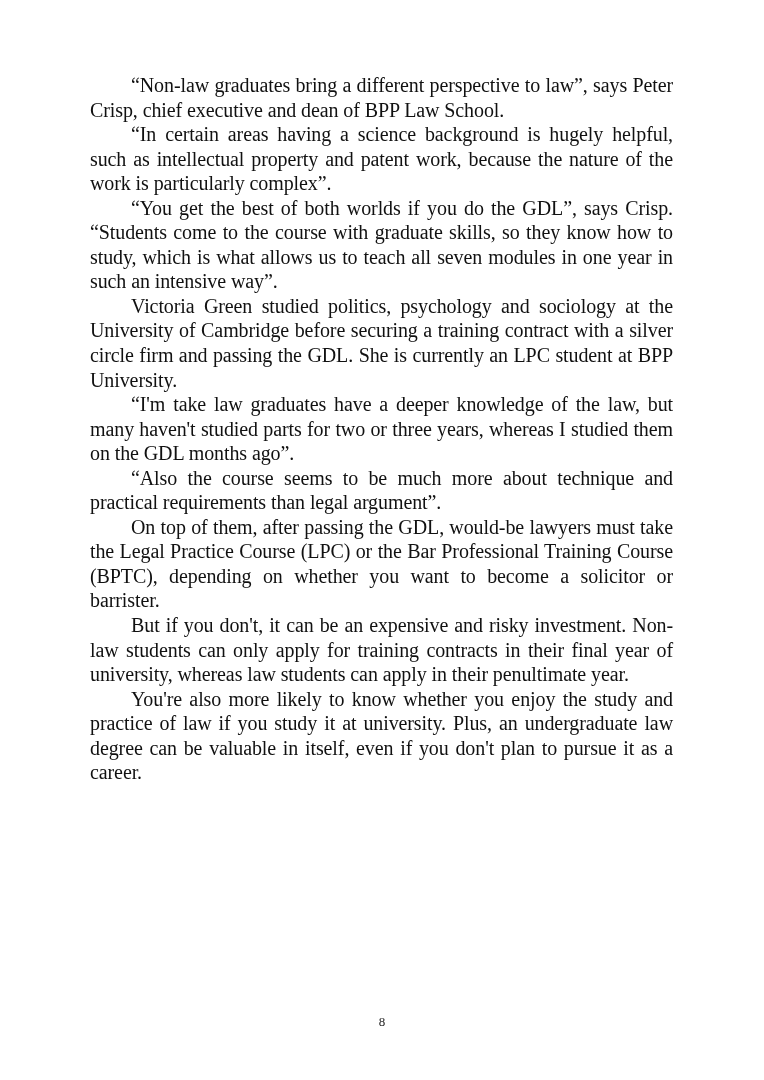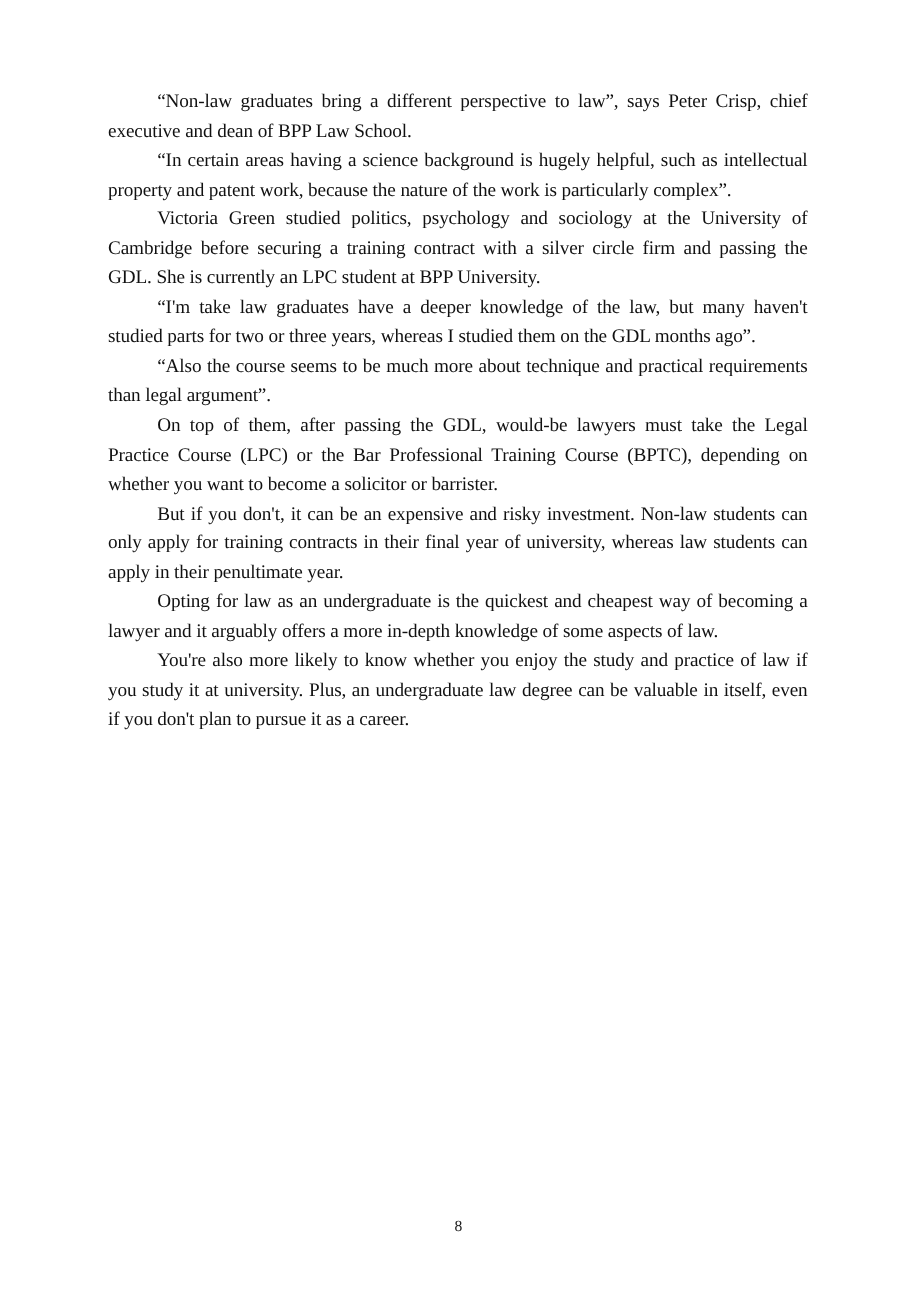--- a/index.html
+++ b/index.html
@@ -16,21 +16,21 @@
       color: #111111;
     }
     .page {
       position: absolute;
       left: 90px;
       top: 73px;
       width: 583px;
     }
     .para {
       margin: 0;
-      font-size: 16px;
+      font-size: 20px;
       line-height: 24.55px;
       text-align: justify;
       text-indent: 41px;
       letter-spacing: -0.1px;
     }
     .page-number {
       position: absolute;
       top: 1014px;
       left: 0;
       width: 764px;
@@ -38,22 +38,22 @@
       font-size: 13px;
       color: #222;
     }
   </style>
 </head>
 <body>
 
 <div class="page">
   <p class="para">“Non-law graduates bring a different perspective to law”, says Peter Crisp, chief executive and dean of BPP Law School.</p>
   <p class="para">“In certain areas having a science background is hugely helpful, such as intellectual property and patent work, because the nature of the work is particularly complex”.</p>
+  <p class="para">“You get the best of both worlds if you do the GDL”, says Crisp. “Students come to the course with graduate skills, so they know how to study, which is what allows us to teach all seven modules in one year in such an intensive way”.</p>
   <p class="para">Victoria Green studied politics, psychology and sociology at the University of Cambridge before securing a training contract with a silver circle firm and passing the GDL. She is currently an LPC student at BPP University.</p>
   <p class="para">“I'm take law graduates have a deeper knowledge of the law, but many haven't studied parts for two or three years, whereas I studied them on the GDL months ago”.</p>
   <p class="para">“Also the course seems to be much more about technique and practical requirements than legal argument”.</p>
   <p class="para">On top of them, after passing the GDL, would-be lawyers must take the Legal Practice Course (LPC) or the Bar Professional Training Course (BPTC), depending on whether you want to become a solicitor or barrister.</p>
   <p class="para">But if you don't, it can be an expensive and risky investment. Non-law students can only apply for training contracts in their final year of university, whereas law students can apply in their penultimate year.</p>
-  <p class="para">Opting for law as an undergraduate is the quickest and cheapest way of becoming a lawyer and it arguably offers a more in-depth knowledge of some aspects of law.</p>
   <p class="para">You're also more likely to know whether you enjoy the study and practice of law if you study it at university. Plus, an undergraduate law degree can be valuable in itself, even if you don't plan to pursue it as a career.</p>
 </div>
 
 <div class="page-number">8</div>
 
 </body></html>

